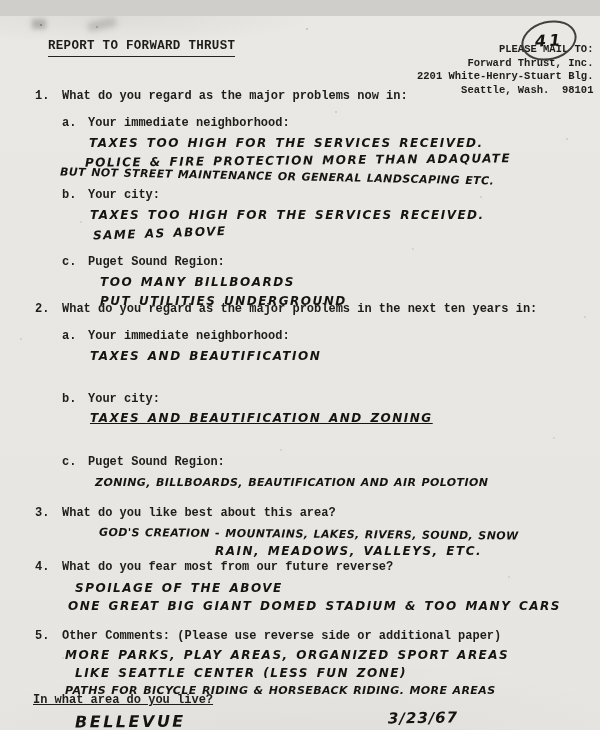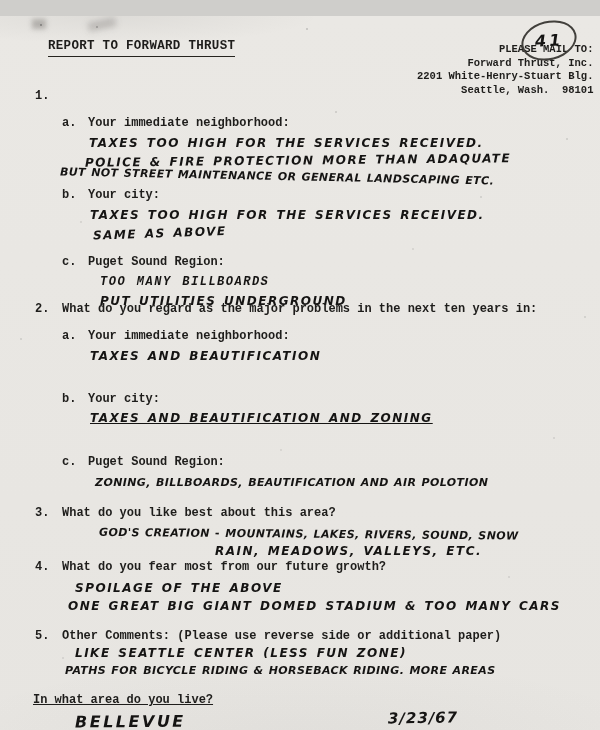--- a/index.html
+++ b/index.html
@@ -50,21 +50,21 @@
 
   
   .q1 .sub-a { margin-top:11px; }
   .q1 .a1 { margin-top:4px; margin-left:54px; }
   .q1 .a2 { margin-left:50px; transform:rotate(-0.6deg); }
   .q1 .a3 { margin-left:25px; transform:rotate(1.2deg); }
   .q1 .sub-b { margin-top:1px; }
   .q1 .b1 { margin-top:3px; margin-left:55px; line-height:18px; }
   .q1 .b2 { margin-left:58px; line-height:18px; transform:rotate(-2deg); width:150px; }
   .q1 .sub-c { margin-top:12px; }
-  .q1 .c1 { margin-top:3px; margin-left:65px; line-height:19px;font-family:Liberation Mono, monospace; }
+  .q1 .c1 { margin-top:3px; margin-left:65px; line-height:19px; }
   .q1 .c2 { margin-left:65px; line-height:19px; }
 
   
   .q2 .sub-a { margin-top:11px; }
   .q2 .a1 { margin-top:4px; margin-left:55px; }
   .q2 .sub-b { margin-top:26px; }
   .q2 .b1 { margin-top:3px; margin-left:55px;text-decoration:underline; }
   .q2 .sub-c { margin-top:27px; }
   .q2 .c1 { margin-top:4px; margin-left:60px; }
 
@@ -122,20 +122,21 @@
     <div>Seattle, Wash.  98101</div>
   </div>
 
   <div class="badge">
     <span class="hand">41</span>
   </div>
 
   <div class="q q1">
     <div class="qhead typed">
       <span class="qnum">1.</span>
+      <span>What do you regard as the major problems now in:</span>
     </div>
     <div class="sub sub-a typed">
       <span class="sublabel">a.</span>
       <span>Your immediate neighborhood:</span>
     </div>
     <div class="hand ans a1">TAXES TOO HIGH FOR THE SERVICES RECEIVED.</div>
     <div class="hand ans a2">POLICE &amp; FIRE PROTECTION MORE THAN ADAQUATE</div>
     <div class="hand ans a3 long">BUT NOT STREET MAINTENANCE OR GENERAL LANDSCAPING ETC.</div>
     <div class="sub sub-b typed">
       <span class="sublabel">b.</span>
@@ -178,31 +179,32 @@
       <span class="qnum">3.</span>
       <span>What do you like best about this area?</span>
     </div>
     <div class="hand ans a1 long">GOD'S CREATION - MOUNTAINS, LAKES, RIVERS, SOUND, SNOW</div>
     <div class="hand ans a2">RAIN, MEADOWS, VALLEYS, ETC.</div>
   </div>
 
   <div class="q q4">
     <div class="qhead typed">
       <span class="qnum">4.</span>
-      <span>What do you fear most from our future growth?</span>
+      <span>What do you fear most from our future reverse?</span>
     </div>
     <div class="hand ans a1">SPOILAGE OF THE ABOVE</div>
     <div class="hand ans a2">ONE GREAT BIG GIANT DOMED STADIUM &amp; TOO MANY CARS</div>
   </div>
 
   <div class="q q5">
     <div class="qhead typed">
       <span class="qnum">5.</span>
       <span>Other Comments: (Please use reverse side or additional paper)</span>
     </div>
+    <div class="hand ans a1">MORE PARKS, PLAY AREAS, ORGANIZED SPORT AREAS</div>
     <div class="hand ans a3">LIKE SEATTLE CENTER (LESS FUN ZONE)</div>
     <div class="hand ans a2 long">PATHS FOR BICYCLE RIDING &amp; HORSEBACK RIDING. MORE AREAS</div>
   </div>
 
   <div class="area-label typed">In what area do you live?</div>
   <div class="area-value hand">BELLEVUE</div>
   <div class="area-line"></div>
 
   <div class="date-value hand">3/23/67</div>
   <div class="date-line"></div>

